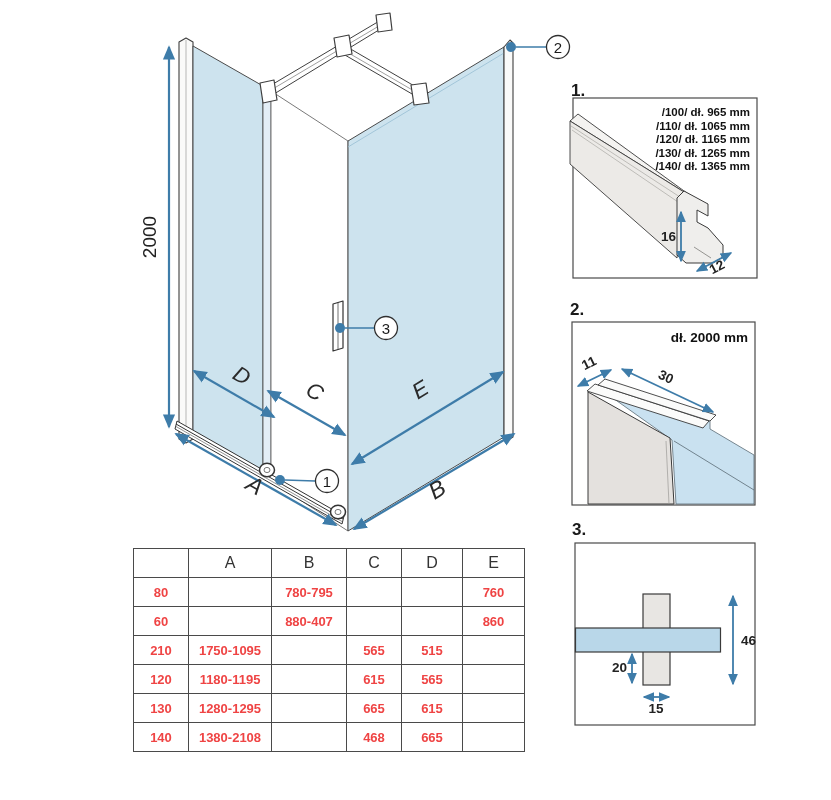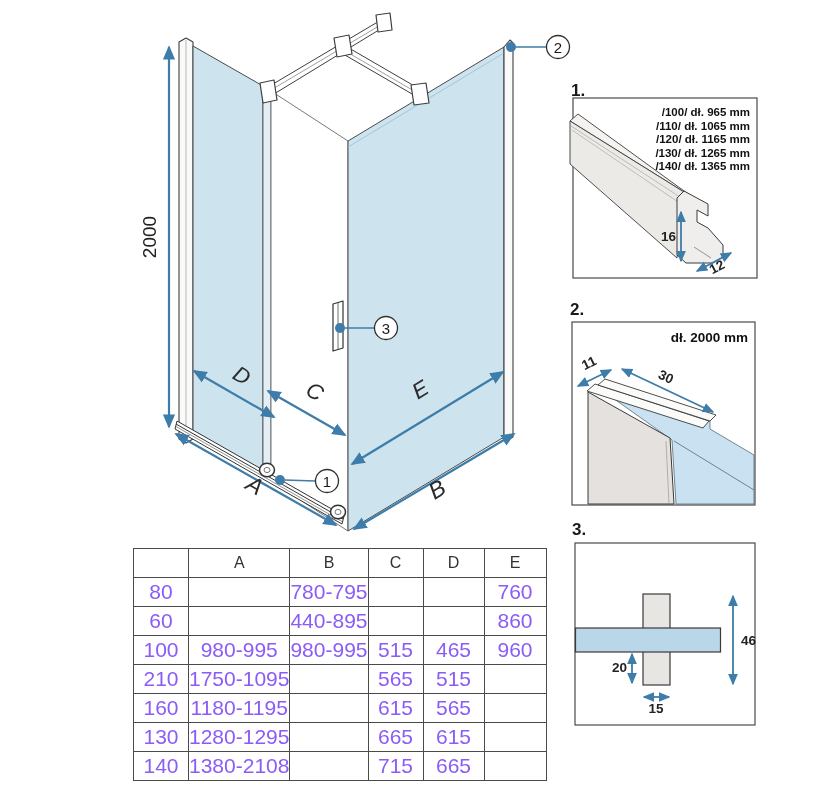--- a/index.html
+++ b/index.html
@@ -2,21 +2,21 @@
 <html><head>
 <meta charset="utf-8">
 <style>
   html,body{margin:0;padding:0;background:#ffffff;}
   body{width:831px;height:800px;position:relative;font-family:"Liberation Sans",sans-serif;overflow:hidden;}
   #stage{position:absolute;left:0;top:0;width:831px;height:800px;}
   svg{position:absolute;left:0;top:0;}
   
   #spec-table{position:absolute;left:133px;top:548px;border-collapse:collapse;table-layout:fixed;background:#fff;}
   #spec-table td,#spec-table th{border:1px solid #4a4a4a;text-align:center;vertical-align:middle;
-    font-size:21px;color:#8b5cf6;font-weight:400;padding:0;height:28px;white-space:nowrap;}
+    font-size:13px;color:#ef4444;font-weight:700;padding:0;height:28px;white-space:nowrap;}
   #spec-table th{font-size:16px;font-weight:400;color:#333;}
   .c0{width:55px}.c1{width:83px}.c2{width:75px}.c3{width:55px}.c4{width:61px}.c5{width:62px}
 </style>
 </head>
 <body>
 
 <div id="stage">
 
 <svg width="831" height="800" viewBox="0 0 831 800">
   <defs>
@@ -179,60 +179,52 @@
       <td>80</td>
       <td></td>
       <td>780-795</td>
       <td></td>
       <td></td>
       <td>760</td>
     </tr>
     <tr>
       <td>60</td>
       <td></td>
-      <td>440-895</td>
+      <td>880-407</td>
       <td></td>
       <td></td>
       <td>860</td>
-    </tr>
-    <tr>
-      <td>100</td>
-      <td>980-995</td>
-      <td>980-995</td>
-      <td>515</td>
-      <td>465</td>
-      <td>960</td>
     </tr>
     <tr>
       <td>210</td>
       <td>1750-1095</td>
       <td></td>
       <td>565</td>
       <td>515</td>
       <td></td>
     </tr>
     <tr>
-      <td>160</td>
+      <td>120</td>
       <td>1180-1195</td>
       <td></td>
       <td>615</td>
       <td>565</td>
       <td></td>
     </tr>
     <tr>
       <td>130</td>
       <td>1280-1295</td>
       <td></td>
       <td>665</td>
       <td>615</td>
       <td></td>
     </tr>
     <tr>
       <td>140</td>
       <td>1380-2108</td>
       <td></td>
-      <td>715</td>
+      <td>468</td>
       <td>665</td>
       <td></td>
     </tr>
   </tbody>
     </table>
 </div>
 
 </body></html>

